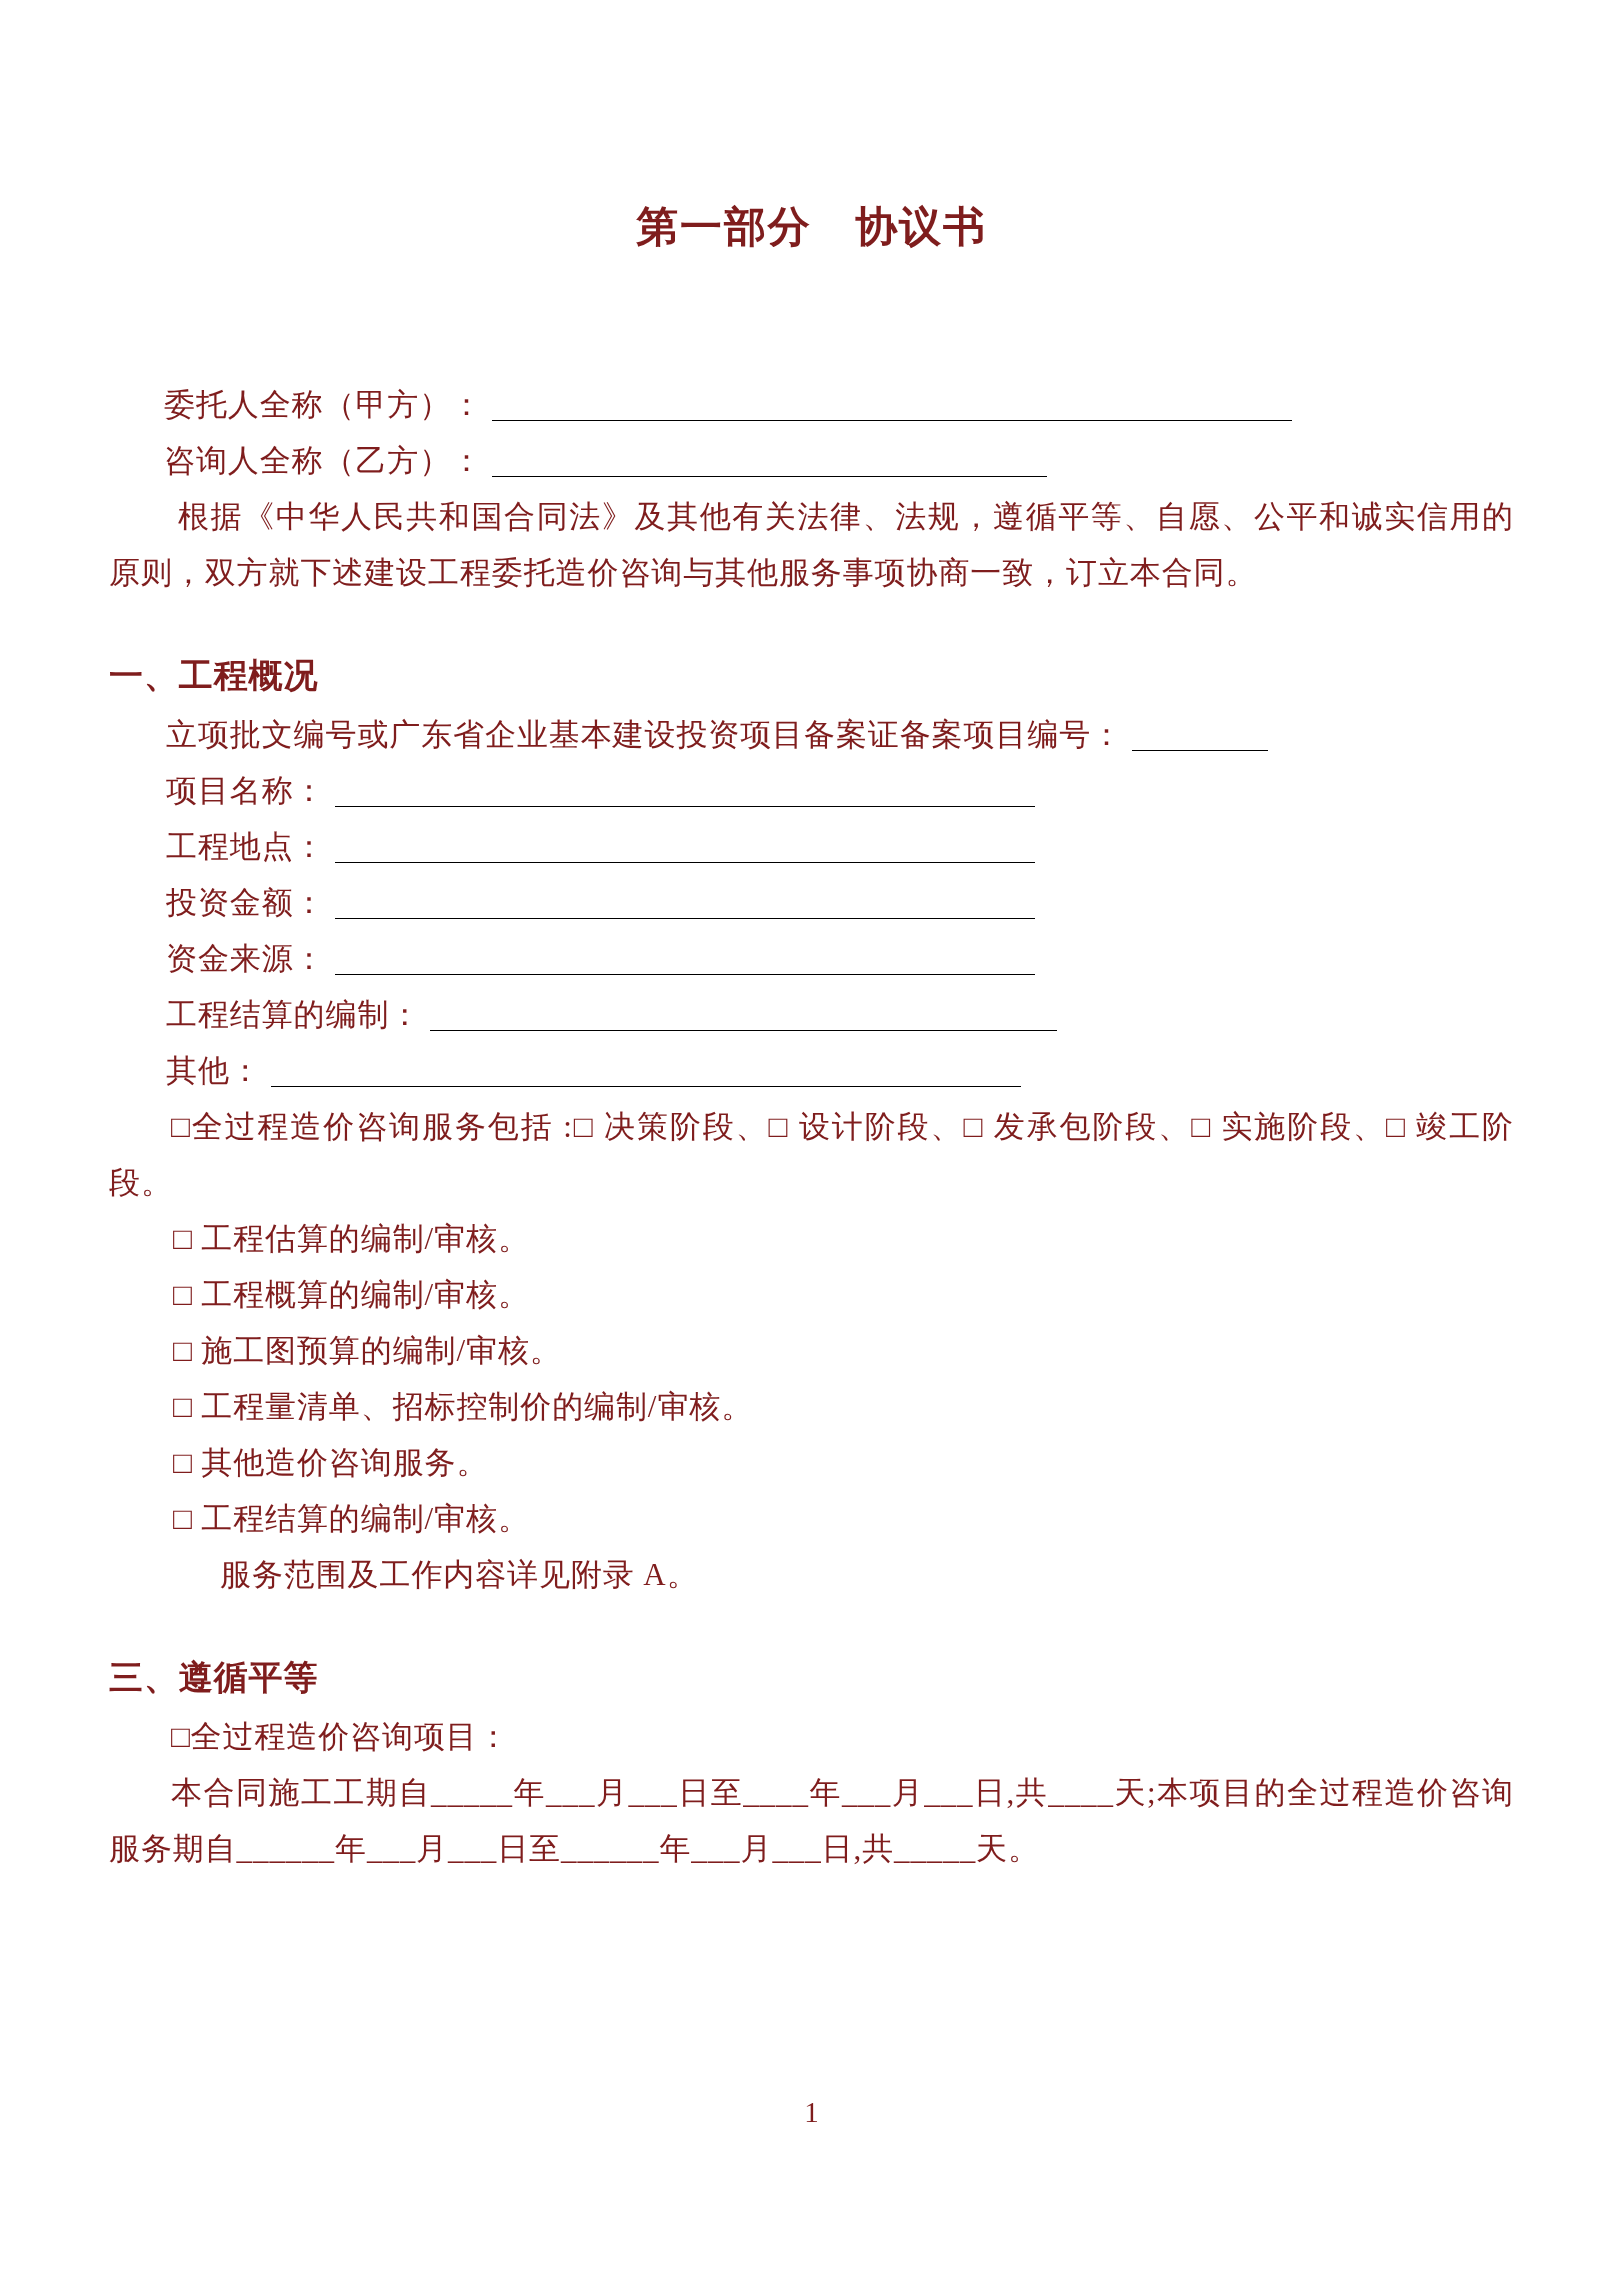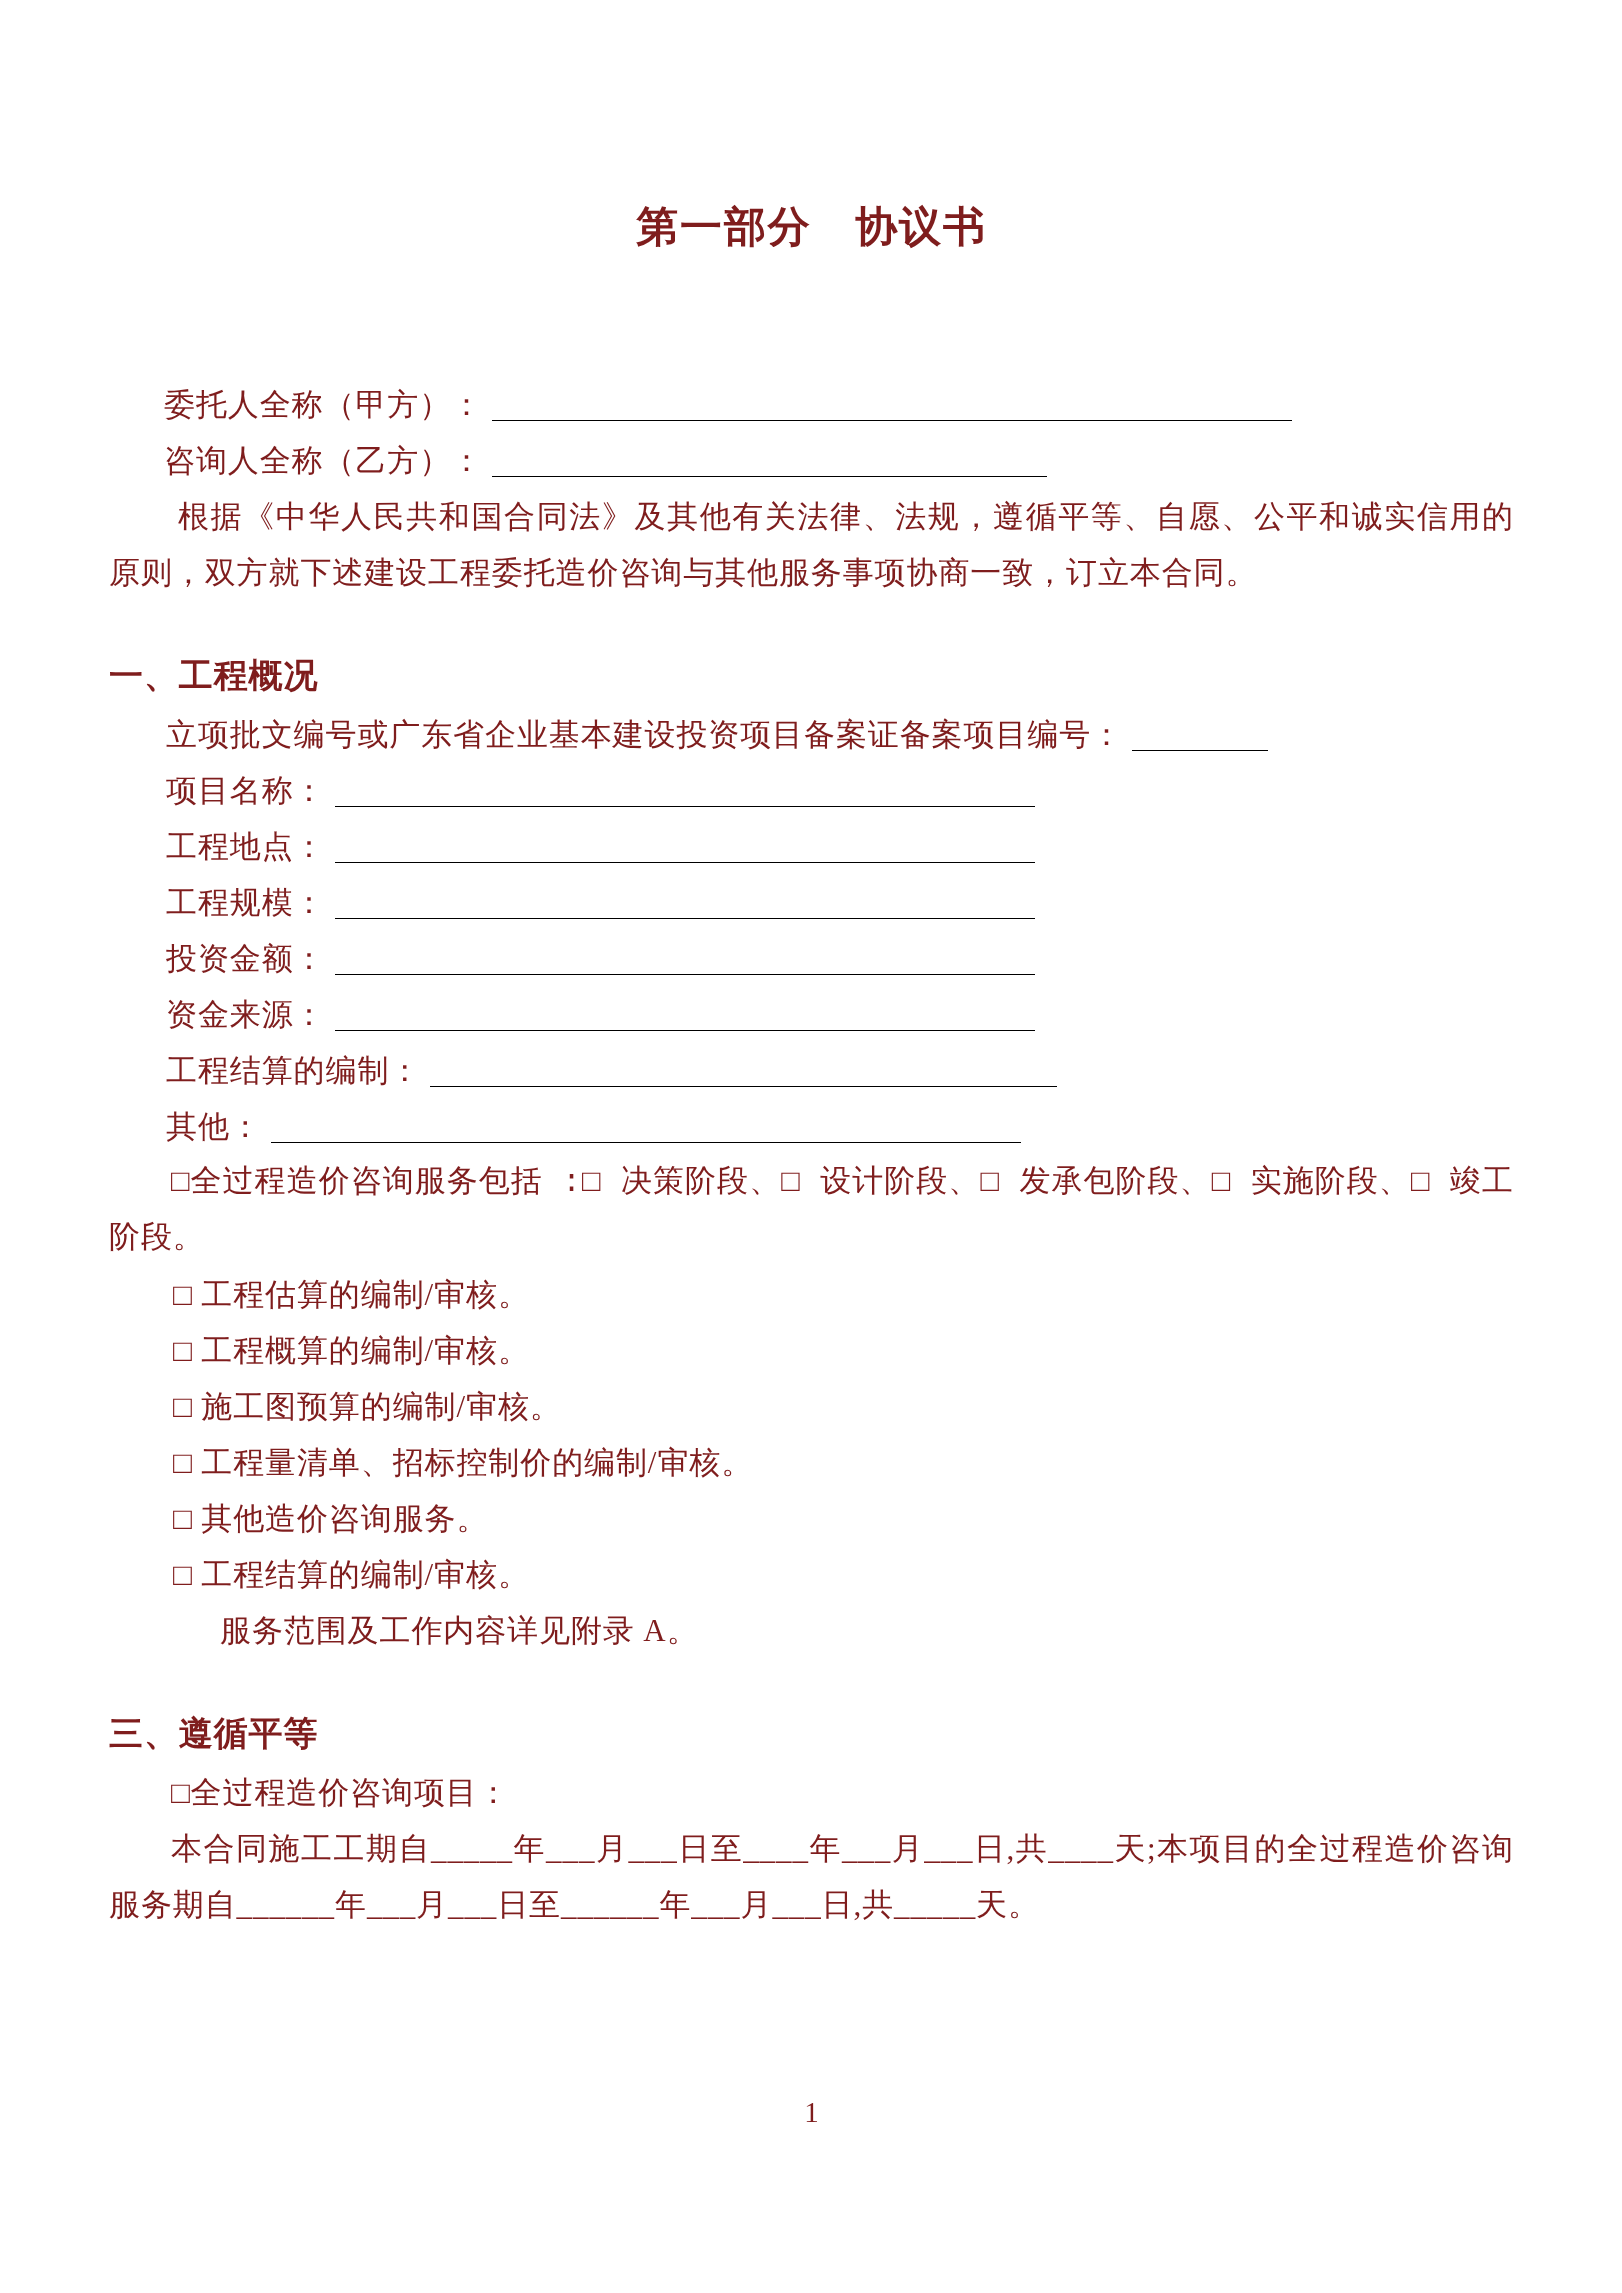--- a/index.html
+++ b/index.html
@@ -32,21 +32,21 @@
     font-size:34px;
     line-height:64px;
     letter-spacing:0.9px;
   }
   .line{line-height:56px;white-space:nowrap;}
   .para{margin:0;line-height:56px;text-align:justify;}
   .party{padding-left:55px;}
   .field{padding-left:57px;}
   .preamble{text-indent:69px;font-family:Liberation Serif, serif;}
   .intro{padding-left:73px;}
-  .stages{text-indent:62px;font-family:Liberation Mono, monospace;}
+  .stages{text-indent:62px;}
   .item{padding-left:64px;}
   .note{padding-left:111px;}
   .item3{padding-left:62px;}
   .duration{text-indent:62px;font-family:Liberation Serif, serif;}
   .blank{
     display:inline-block;
     border-bottom:1.8px solid #000;
     height:31px;
     vertical-align:-5.5px;
     margin-left:9px;
@@ -86,23 +86,20 @@
   <div class="line field">
     <span>立项批文编号或广东省企业基本建设投资项目备案证备案项目编号：</span><span class="blank w150"></span>
   </div>
   <div class="line field">
     <span>项目名称：</span><span class="blank w770"></span>
   </div>
   <div class="line field">
     <span>工程地点：</span><span class="blank w770"></span>
   </div>
   <div class="line field">
-    <span>工程规模：</span><span class="blank w770"></span>
-  </div>
-  <div class="line field">
     <span>投资金额：</span><span class="blank w770"></span>
   </div>
   <div class="line field">
     <span>资金来源：</span><span class="blank w770"></span>
   </div>
   <div class="line field">
     <span>工程结算的编制：</span><span class="blank w690"></span>
   </div>
   <div class="line field">
     <span>其他：</span><span class="blank w825"></span>

